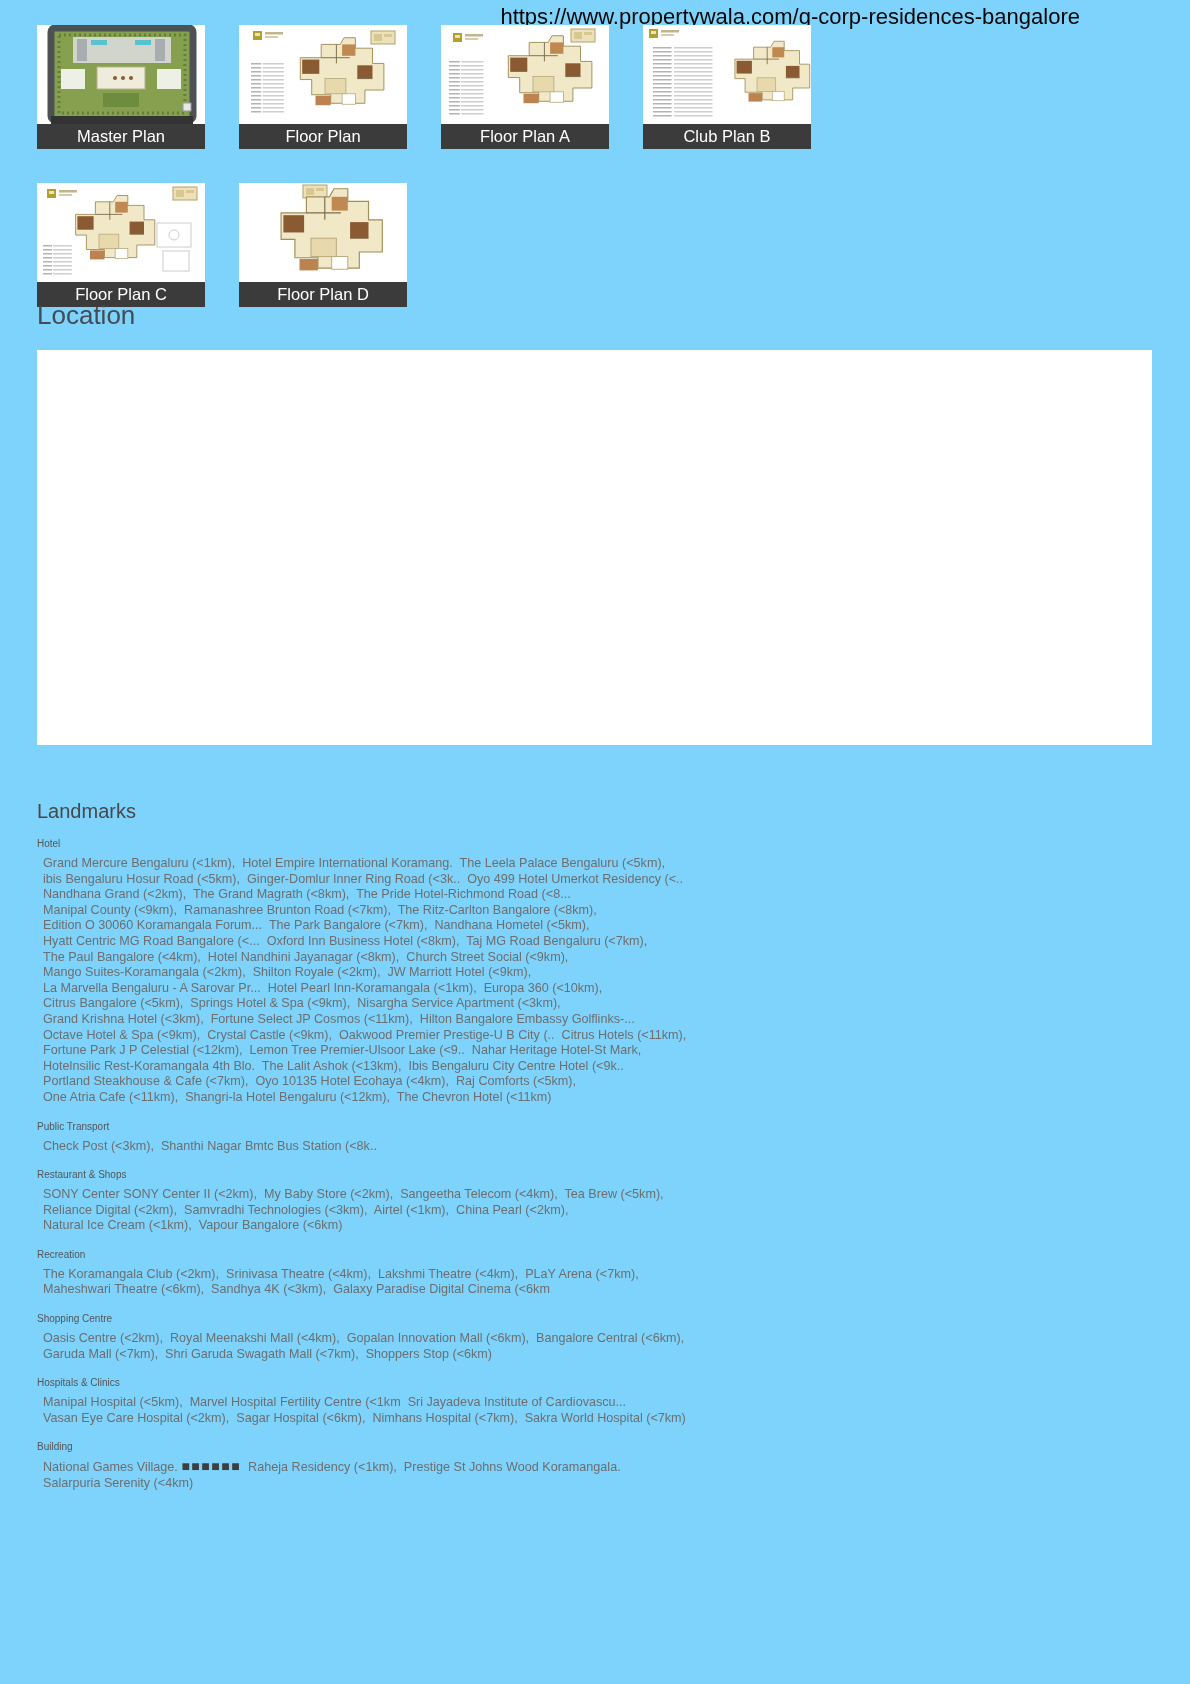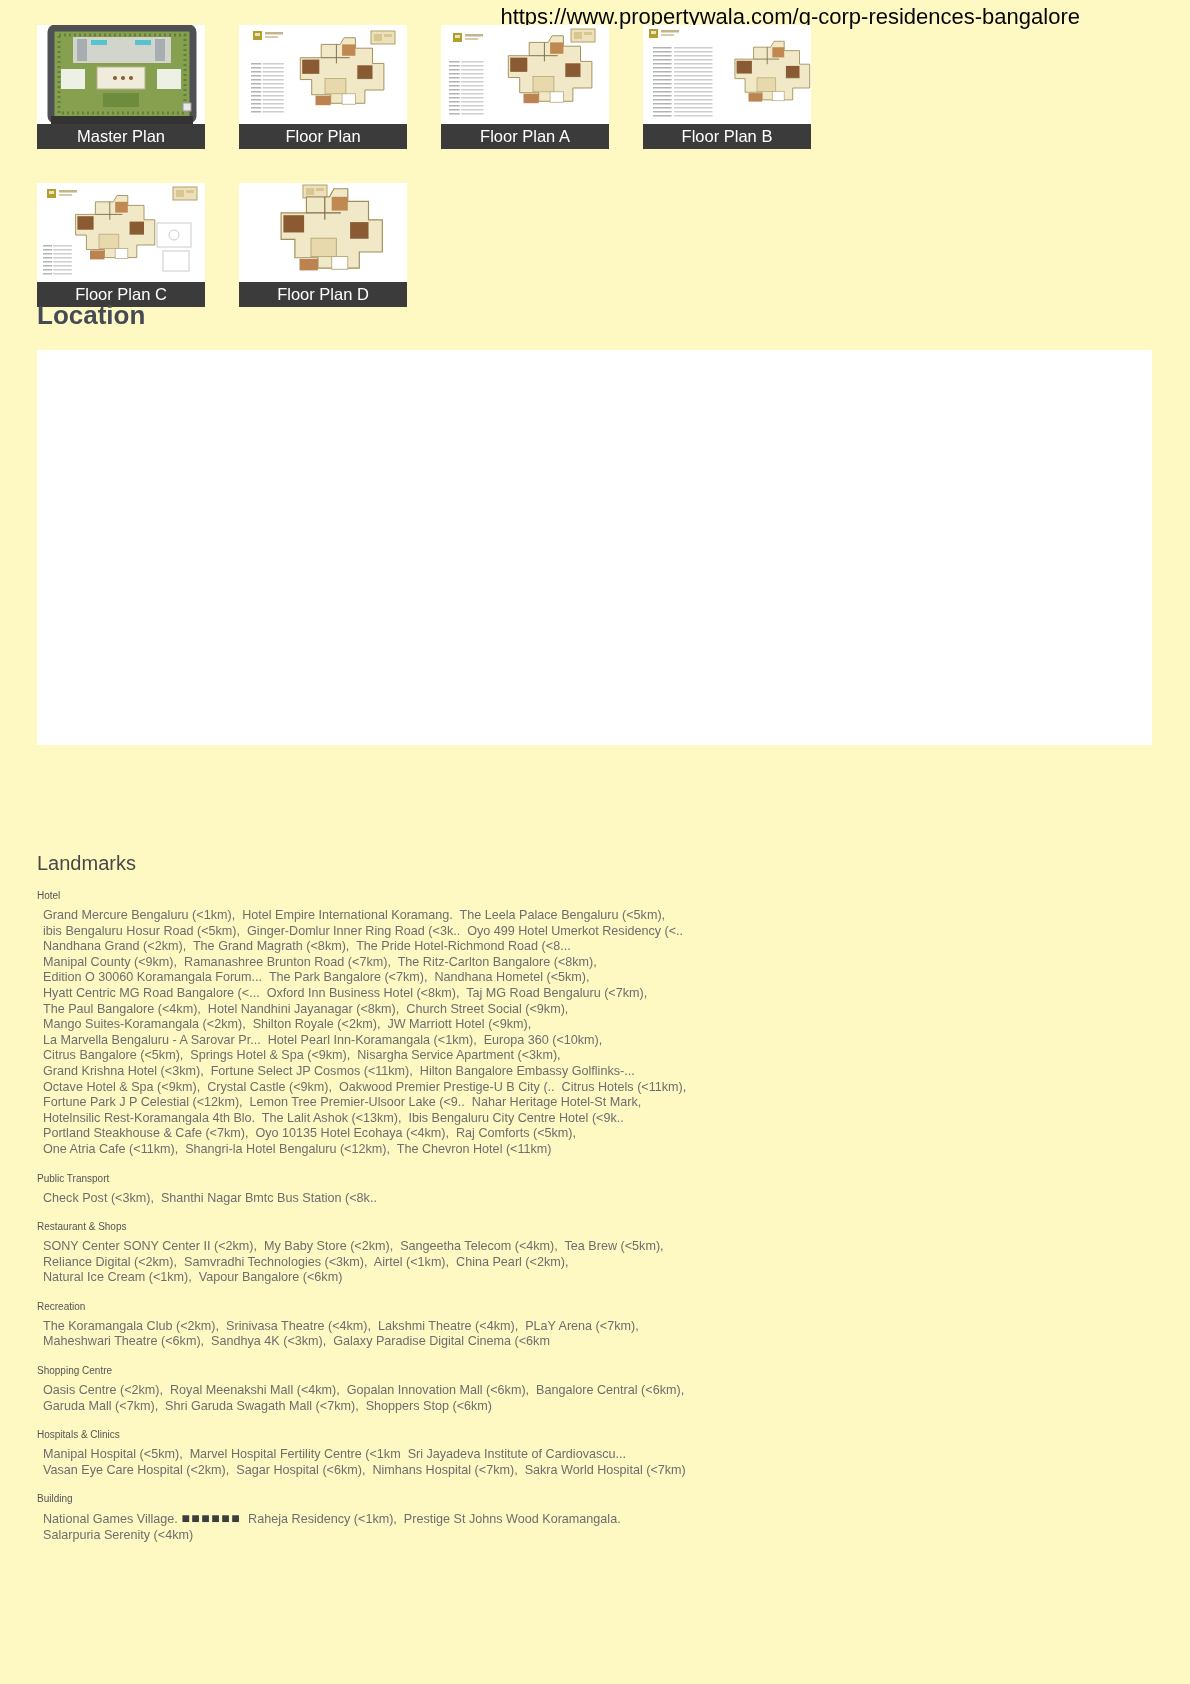--- a/index.html
+++ b/index.html
@@ -1,31 +1,31 @@
 <!DOCTYPE html>
 <html><head>
 <meta charset="utf-8">
 <style>
   html,body{margin:0;padding:0;background:#fff;}
   body{font-family:"Liberation Sans",sans-serif;}
-  .page{position:relative;width:1190px;height:1684px;background:#fef9c3;overflow:hidden;}
+  .page{position:relative;width:1190px;height:1684px;background:#7dd3fc;overflow:hidden;}
 
   .url{position:absolute;top:4px;right:110px;font-size:22px;color:#050505;letter-spacing:0;}
 
   .gallery{position:absolute;left:37px;top:25px;width:790px;display:flex;flex-wrap:wrap;column-gap:21px;row-gap:14px;gap:34px;}
   .thumb{margin:0;width:168px;}
   .thumb-img{width:168px;height:99px;background:#fff;overflow:hidden;}
   .thumb-img svg{display:block;}
   .thumb-label{height:25px;background:#3b3b3b;color:#fff;font-size:16.5px;text-align:center;line-height:25px;font-weight:400;}
 
-  .loc-title{position:absolute;left:37px;top:300px;margin:0;font-size:26px;font-weight:700;color:#454a54;}
+  .loc-title{position:absolute;left:37px;top:300px;margin:0;font-size:26px;font-weight:400;color:#454a54;}
 
   .map-area{position:absolute;left:37px;top:350px;width:1115px;height:395px;background:#fff;}
 
-  .landmarks{position:absolute;left:37px;top:852px;width:1118px;}
+  .landmarks{position:absolute;left:37px;top:800px;width:1118px;}
   .lm-title{margin:0 0 11px 0;font-size:20px;font-weight:400;color:#484848;}
   .lm-sec-title{margin:15px 0 7px 0;font-size:10px;font-weight:400;color:#555;}
   .lm-list{margin:0;}
   .lm-line{font-size:12.6px;color:#6e6e6e;line-height:15.6px;padding-left:6px;white-space:pre;}
   .sq{font-size:14px;letter-spacing:1.5px;color:#3e3e3e;}
 </style>
 </head>
 <body>
 
 <div class="page">
@@ -206,21 +206,21 @@
  <rect x="16" y="28" width="18" height="15" fill="#8a5a33"></rect>
  <rect x="58" y="12" width="14" height="12" fill="#c08952"></rect>
  <rect x="74" y="34" width="16" height="14" fill="#8a5a33"></rect>
  <rect x="40" y="48" width="22" height="16" fill="#e7d9ac" stroke="#b5a477" stroke-width="0.8"></rect>
  <rect x="30" y="66" width="16" height="10" fill="#bc8350"></rect>
  <rect x="58" y="64" width="14" height="11" fill="#ffffff" stroke="#b5a477" stroke-width="0.8"></rect>
  <path d="M36,26 h30 M52,12 v20 M74,48 h16" stroke="#7c6c48" stroke-width="1" fill="none"></path>
 </g>
           </svg>
         </div>
-        <figcaption class="thumb-label">Floor Plan B</figcaption>
+        <figcaption class="thumb-label">Club Plan B</figcaption>
       </figure>
       <figure class="thumb">
         <div class="thumb-img">
           <svg viewBox="0 0 168 99" width="168" height="99" xmlns="http://www.w3.org/2000/svg">
             <rect x="10" y="6" width="9" height="9" fill="#b2a02c"></rect>
             <rect x="12" y="8" width="5" height="3" fill="#e7e2c0"></rect>
             <rect x="22" y="7" width="18" height="2.5" fill="#c3b48a"></rect>
             <rect x="22" y="11" width="13" height="2" fill="#d6cbab"></rect>
             <rect x="136" y="4" width="24" height="13" fill="#ece1bb" stroke="#b3a269" stroke-width="1"></rect>
             <rect x="139" y="7" width="8" height="7" fill="#d9c791"></rect>

